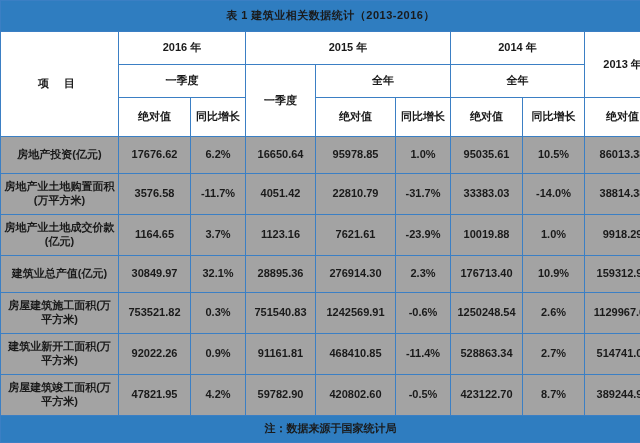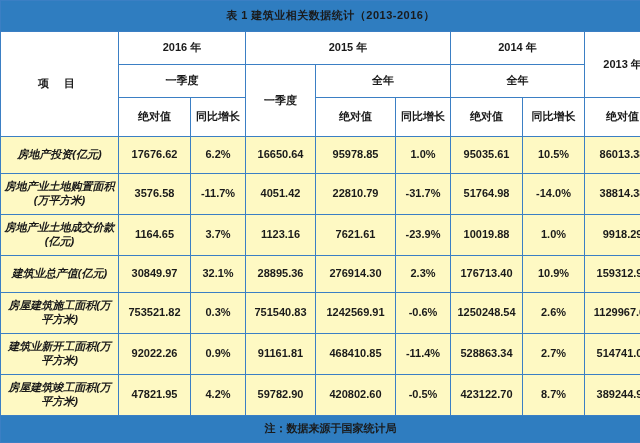--- a/index.html
+++ b/index.html
@@ -11,21 +11,21 @@
     width: 640px;
     height: 443px;
     font-family: "Liberation Sans", sans-serif;
     overflow: hidden;
   }
   #page {
     position: relative;
     width: 640px;
     height: 443px;
     box-sizing: border-box;
-    background: #fef9c3;
+    background: #a3a3a3;
   }
   table.tbl {
     border-collapse: collapse;
     width: 640px;
     table-layout: fixed;
   }
   table.tbl td, table.tbl th {
     border: 1px solid #3b7fc4;
     padding: 2px 3px;
     font-size: 11px;
@@ -63,21 +63,20 @@
   }
   .item-head {
     font-size: 13px;
     letter-spacing: 6px;
   }
   td.rowlabel {
     text-align: left;
     font-size: 11.5px;
     padding-left: 4px;
     line-height: 1.3;
-    font-style: italic;
   }
   .data-row td {
     height: 32px;
     font-size: 11.5px;
   }
   .data-row.tall td {
     height: 36px;
   }
   .foot td {
     border: 1px solid #2f7dc0;
@@ -146,21 +145,21 @@
         <td class="num">86013.38</td>
       </tr>
 
       <tr class="data-row tall">
         <td class="rowlabel">房地产业土地购置面积(万平方米)</td>
         <td class="num">3576.58</td>
         <td class="num">-11.7%</td>
         <td class="num">4051.42</td>
         <td class="num">22810.79</td>
         <td class="num">-31.7%</td>
-        <td class="num">51764.98</td>
+        <td class="num">33383.03</td>
         <td class="num">-14.0%</td>
         <td class="num">38814.38</td>
       </tr>
 
       <tr class="data-row tall">
         <td class="rowlabel">房地产业土地成交价款(亿元)</td>
         <td class="num">1164.65</td>
         <td class="num">3.7%</td>
         <td class="num">1123.16</td>
         <td class="num">7621.61</td>

